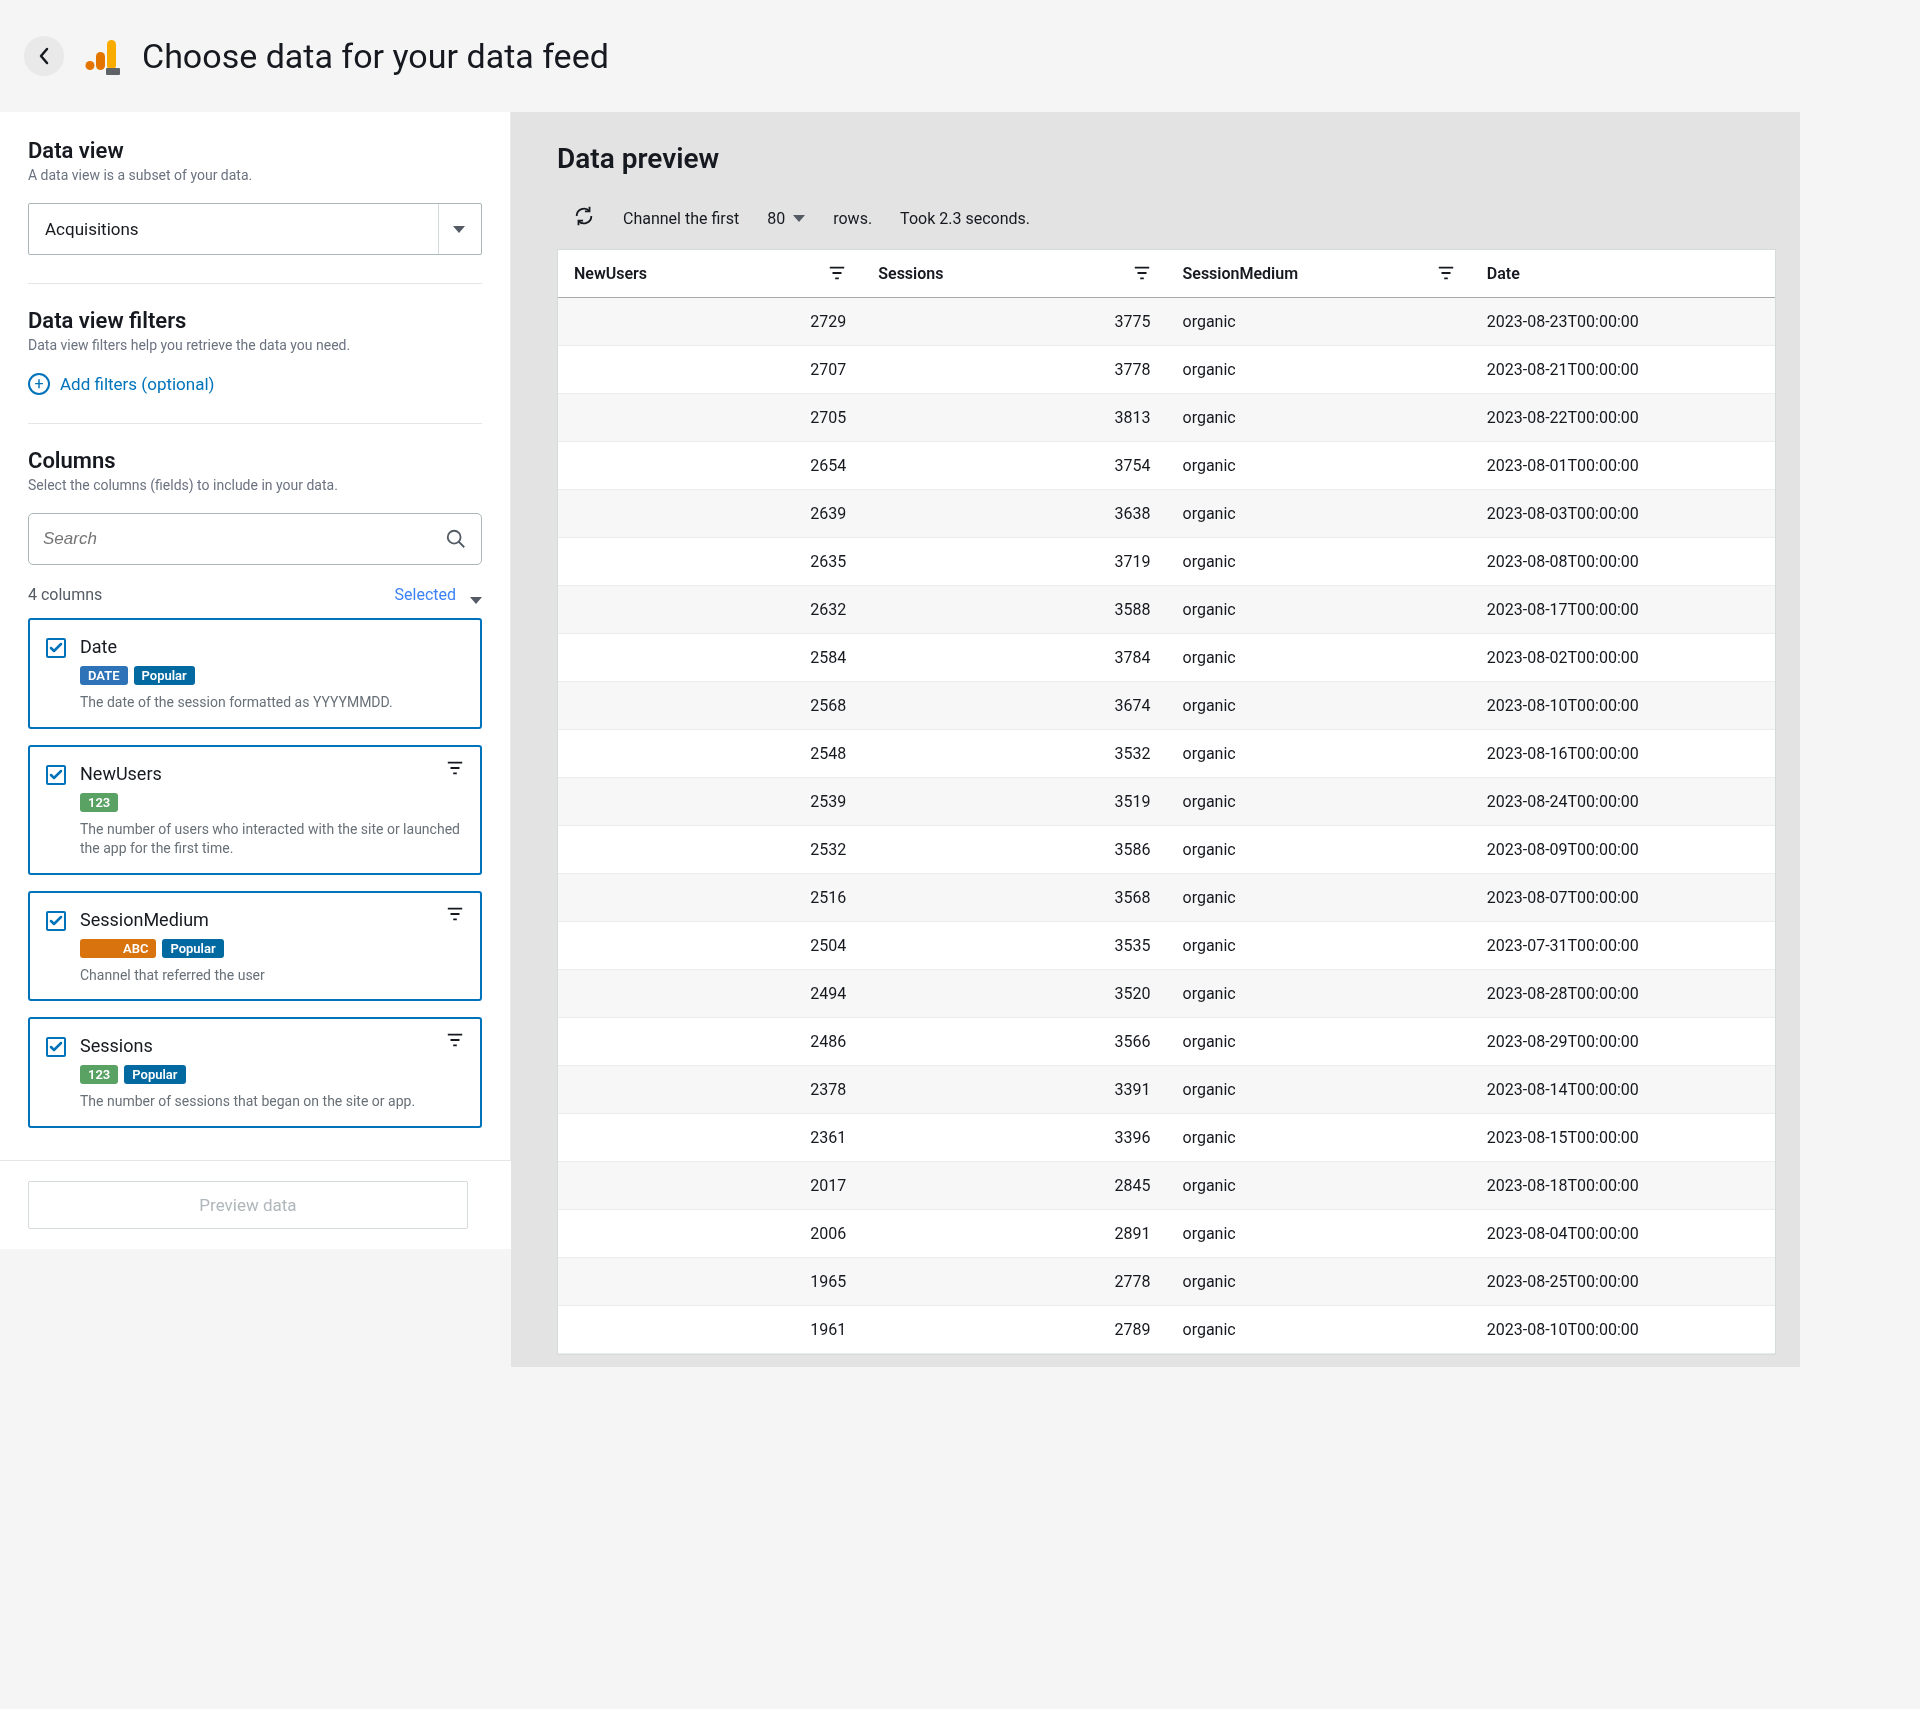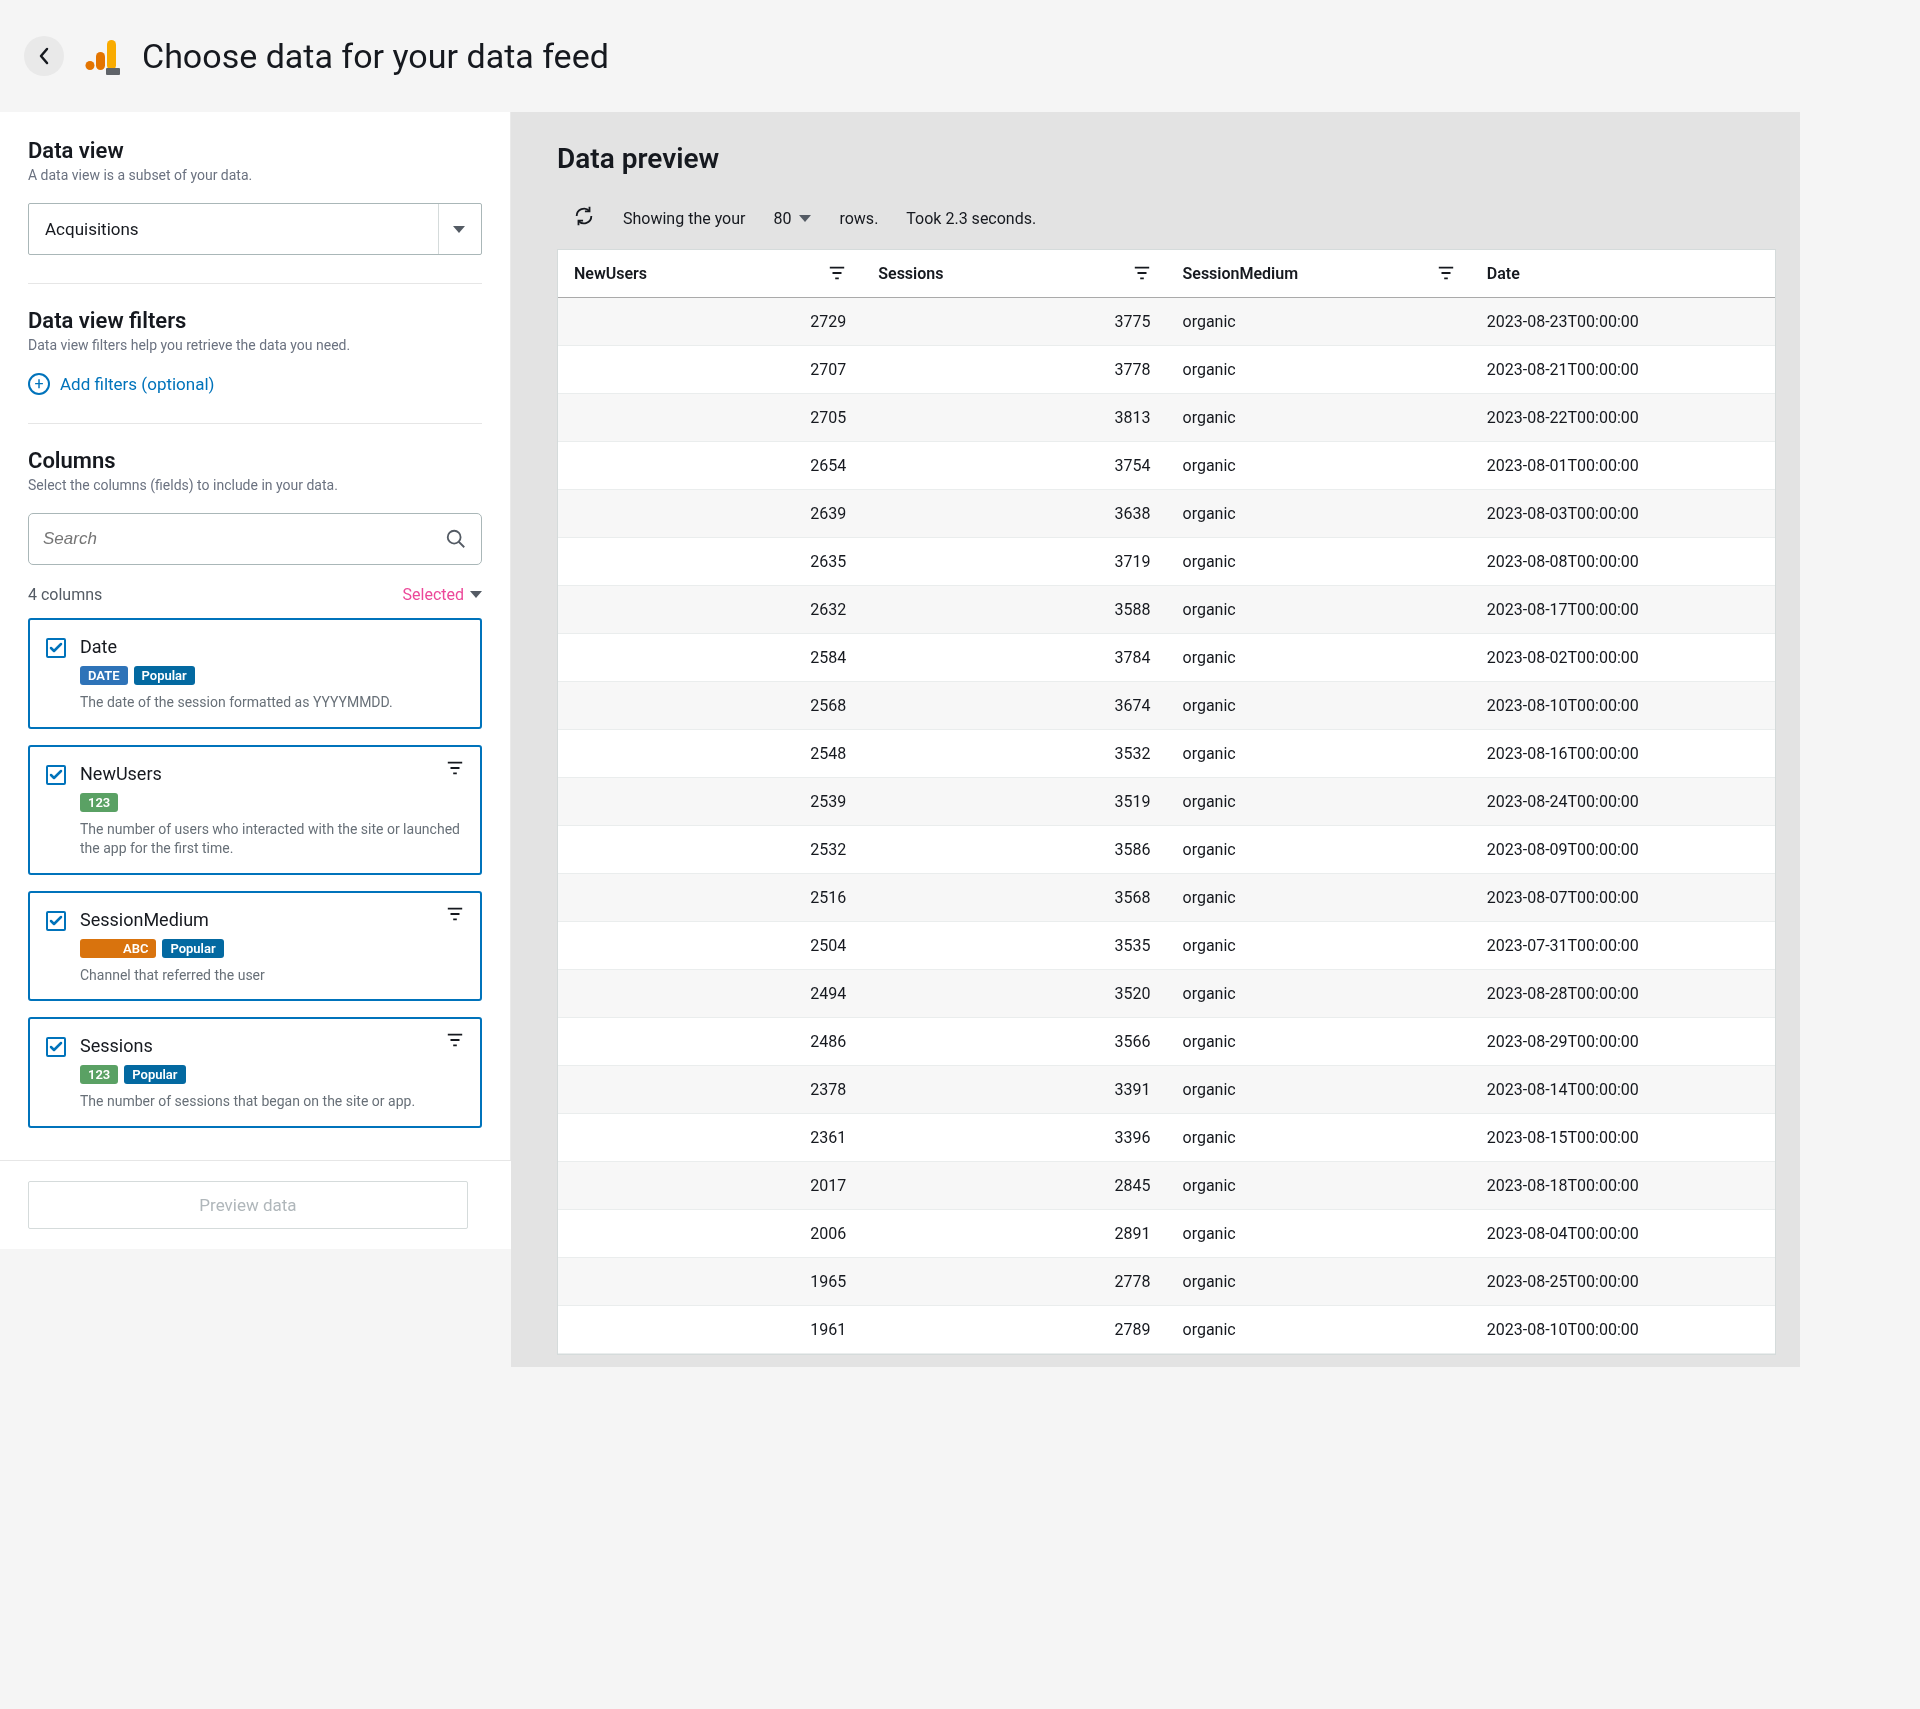--- a/index.html
+++ b/index.html
@@ -136,24 +136,24 @@
   }
   .columns-row {
     display: flex;
     justify-content: space-between;
     align-items: center;
     font-size: 16px;
     color: #545b64;
     margin-bottom: 14px;
   }
   .columns-row .selected {
-    color: #ec4899;
+    color: #3b82f6;
     display:flex;
-    align-items:center;
-    gap:6px;
+    align-items:flex-end;
+    gap:14px;
     cursor:pointer;
   }
   .col-card {
     border: 2px solid #0073bb;
     border-radius: 3px;
     padding: 16px 16px 14px 16px;
     margin-bottom: 16px;
     background: #fff;
     position: relative;
   }
@@ -447,21 +447,21 @@
 
       <div class="right-panel">
         <div class="preview-title">Data preview</div>
         <div class="preview-controls">
           <span class="refresh-icon">
             <svg width="22" height="22" viewBox="0 0 24 24">
                 <path d="M4 12a8 8 0 0 1 14-5.3M20 12a8 8 0 0 1-14 5.3" stroke="#16191f" stroke-width="2" fill="none"></path>
                 <path d="M18 2v5h-5M6 22v-5h5" stroke="#16191f" stroke-width="2" fill="none"></path>
               </svg>
           </span>
-          <span>Showing the your</span>
+          <span>Channel the first</span>
           <span class="rows-count">
             <span>80</span>
             <span class="chev-down"></span>
           </span>
           <span>rows.</span>
           <span>Took 2.3 seconds.</span>
         </div>
 
         <div class="table-wrap">
           <table>

